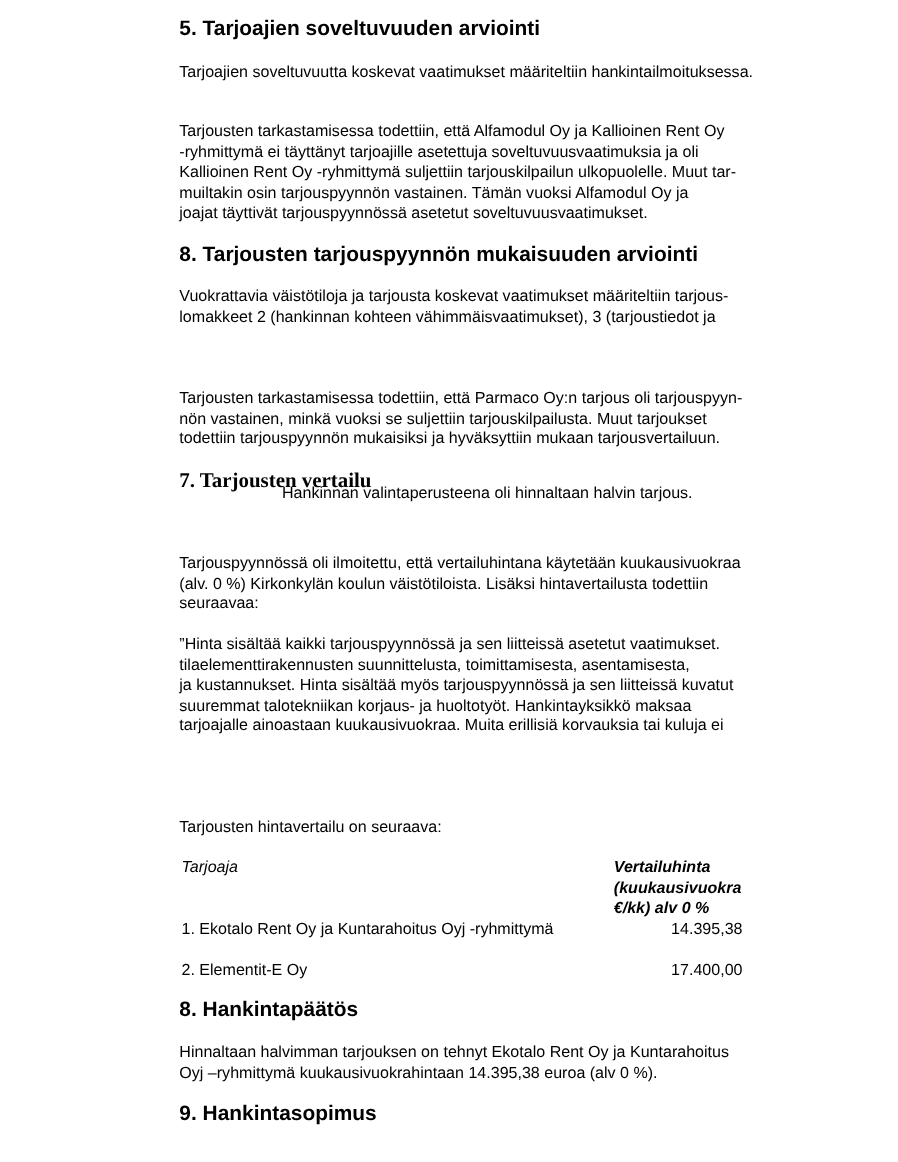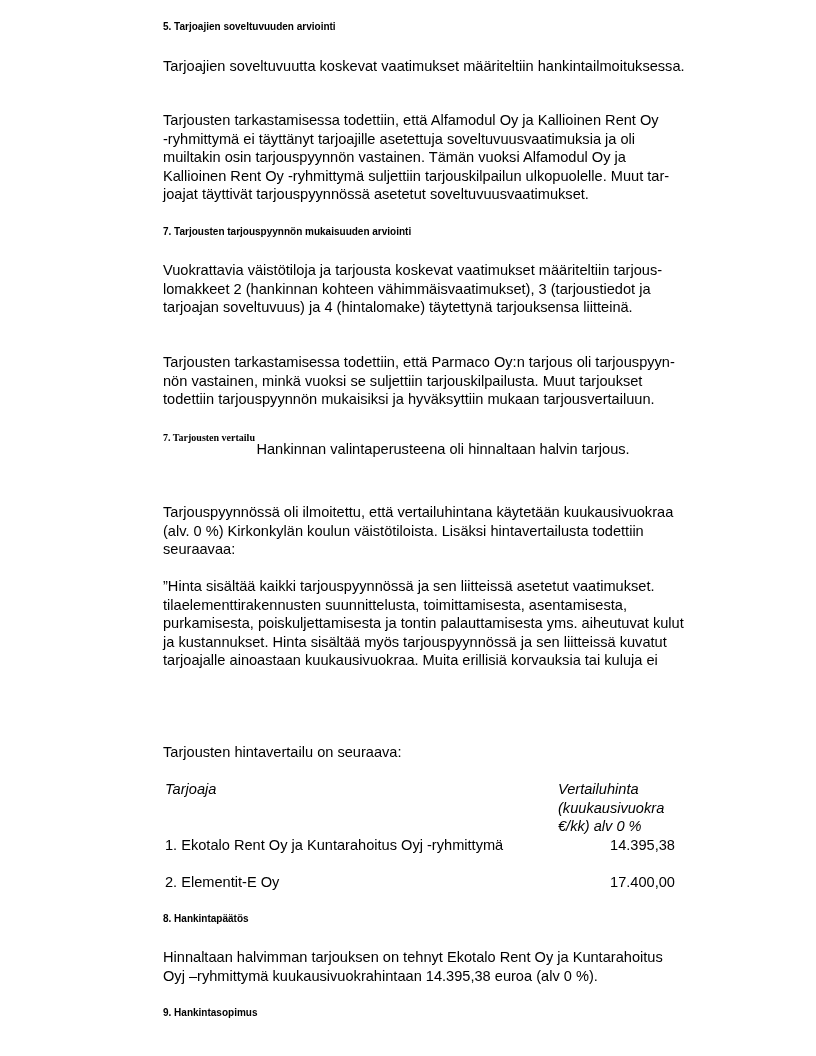--- a/index.html
+++ b/index.html
@@ -18,21 +18,21 @@
       line-height: 18.5px;
     }
     .page {
       position: absolute;
       left: 163px;
       top: 0;
       width: 600px;
     }
     .h {
       font-weight: bold;
-      font-size: 10px;
+      font-size: 19px;
       line-height: 18px;
       margin: 0;
       position: absolute;
       left: 0;
       white-space: nowrap;
     }
     .p {
       margin: 0;
       position: absolute;
       left: 0;
@@ -49,20 +49,21 @@
       left: 0;
       top: 0;
       font-style: italic;
     }
     .tbl .hdr-right {
       position: absolute;
       left: 393px;
       top: 0;
       font-style: italic;
       white-space: nowrap;
+      font-weight: bold;
     }
     .tbl .row {
       position: absolute;
       left: 0;
       width: 560px;
       height: 18px;
     }
     .tbl .row .name {
       position: absolute;
       left: 0;
@@ -83,51 +84,50 @@
 
 <div class="page">
 
   <h2 class="h" style="top:18px;">5. Tarjoajien soveltuvuuden arviointi</h2>
   <div class="p" style="top:57px;">
     <span class="line">Tarjoajien soveltuvuutta koskevat vaatimukset määriteltiin hankintailmoituksessa.</span>
   </div>
   <div class="p" style="top:111px;">
     <span class="line">Tarjousten tarkastamisessa todettiin, että Alfamodul Oy ja Kallioinen Rent Oy</span>
     <span class="line">-ryhmittymä ei täyttänyt tarjoajille asetettuja soveltuvuusvaatimuksia ja oli</span>
+    <span class="line">Kallioinen Rent Oy -ryhmittymä suljettiin tarjouskilpailun ulkopuolelle. Muut tar-</span>
     <span class="line">muiltakin osin tarjouspyynnön vastainen. Tämän vuoksi Alfamodul Oy ja</span>
-    <span class="line">Kallioinen Rent Oy -ryhmittymä suljettiin tarjouskilpailun ulkopuolelle. Muut tar-</span>
     <span class="line">joajat täyttivät tarjouspyynnössä asetetut soveltuvuusvaatimukset.</span>
   </div>
 
-  <h2 class="h" style="top:223px;">7. Tarjousten tarjouspyynnön mukaisuuden arviointi</h2>
+  <h2 class="h" style="top:223px;">8. Tarjousten tarjouspyynnön mukaisuuden arviointi</h2>
   <div class="p" style="top:261px;">
     <span class="line">Vuokrattavia väistötiloja ja tarjousta koskevat vaatimukset määriteltiin tarjous-</span>
     <span class="line">lomakkeet 2 (hankinnan kohteen vähimmäisvaatimukset), 3 (tarjoustiedot ja</span>
-    <span class="line">tarjoajan soveltuvuus) ja 4 (hintalomake) täytettynä tarjouksensa liitteinä.</span>
   </div>
   <div class="p" style="top:353px;">
     <span class="line">Tarjousten tarkastamisessa todettiin, että Parmaco Oy:n tarjous oli tarjouspyyn-</span>
     <span class="line">nön vastainen, minkä vuoksi se suljettiin tarjouskilpailusta. Muut tarjoukset</span>
     <span class="line">todettiin tarjouspyynnön mukaisiksi ja hyväksyttiin mukaan tarjousvertailuun.</span>
   </div>
 
   <h2 class="h" style="top:429px;font-family:Liberation Serif, serif;">7. Tarjousten vertailu</h2>
   <div class="p" style="top:440px;text-align:center;">
     <span class="line">Hankinnan valintaperusteena oli hinnaltaan halvin tarjous.</span>
   </div>
   <div class="p" style="top:503px;">
     <span class="line">Tarjouspyynnössä oli ilmoitettu, että vertailuhintana käytetään kuukausivuokraa</span>
     <span class="line">(alv. 0 %) Kirkonkylän koulun väistötiloista. Lisäksi hintavertailusta todettiin</span>
     <span class="line">seuraavaa:</span>
   </div>
   <div class="p" style="top:577px;">
     <span class="line">”Hinta sisältää kaikki tarjouspyynnössä ja sen liitteissä asetetut vaatimukset.</span>
     <span class="line">tilaelementtirakennusten suunnittelusta, toimittamisesta, asentamisesta,</span>
-    <span class="line">purkamisesta, poiskuljettamisesta ja tontin palauttamisesta yms. aiheutuvat kulut</span>
     <span class="line">ja kustannukset. Hinta sisältää myös tarjouspyynnössä ja sen liitteissä kuvatut</span>
+    <span class="line">suuremmat talotekniikan korjaus- ja huoltotyöt. Hankintayksikkö maksaa</span>
     <span class="line">tarjoajalle ainoastaan kuukausivuokraa. Muita erillisiä korvauksia tai kuluja ei</span>
   </div>
   <div class="p" style="top:743px;">
     <span class="line">Tarjousten hintavertailu on seuraava:</span>
   </div>
 
   <div class="tbl" style="top:780px;">
     <div class="hdr-left">Tarjoaja</div>
     <div class="hdr-right">
       <span class="line">Vertailuhinta</span>

